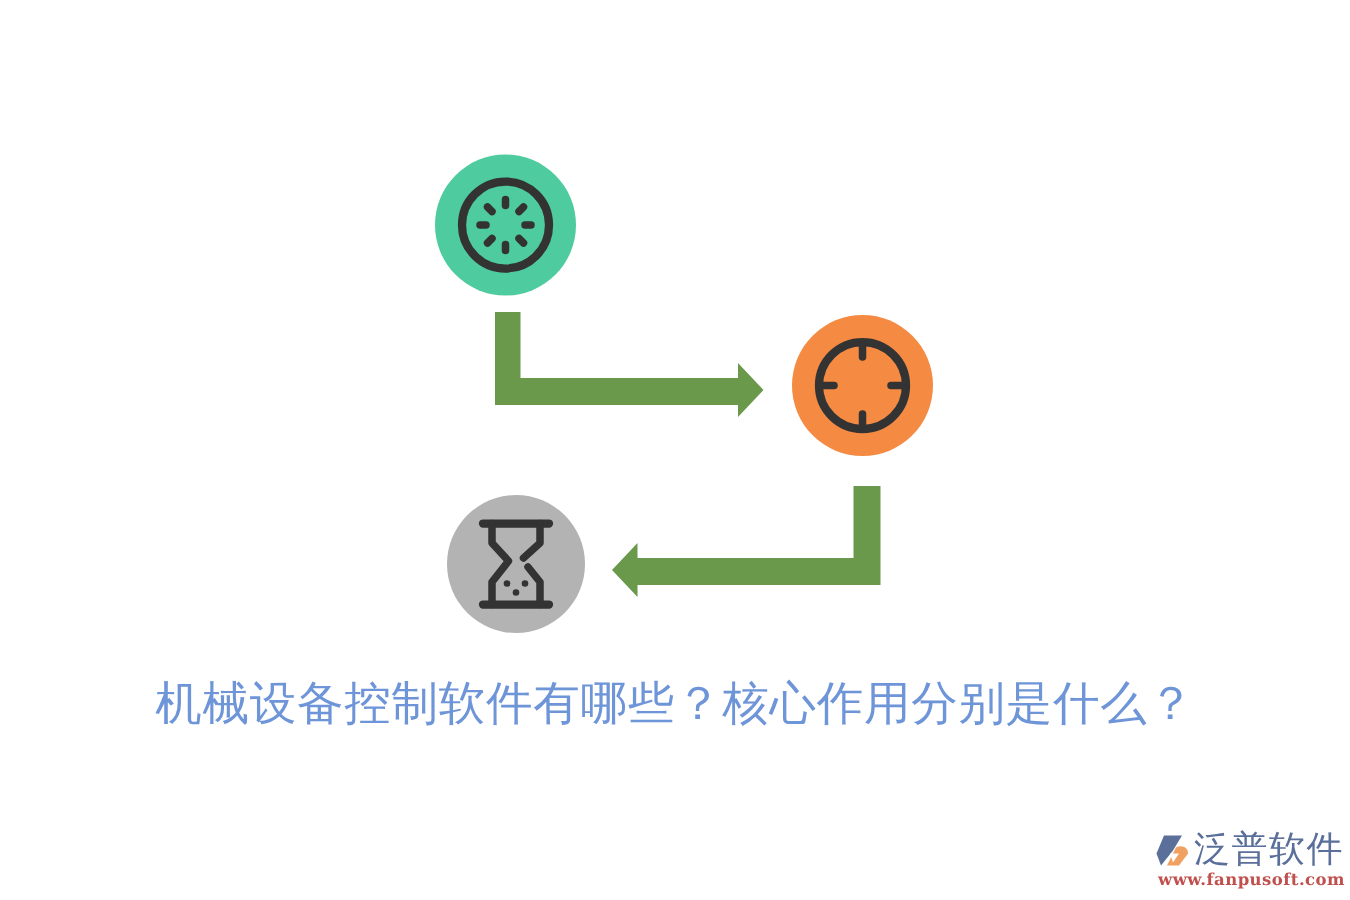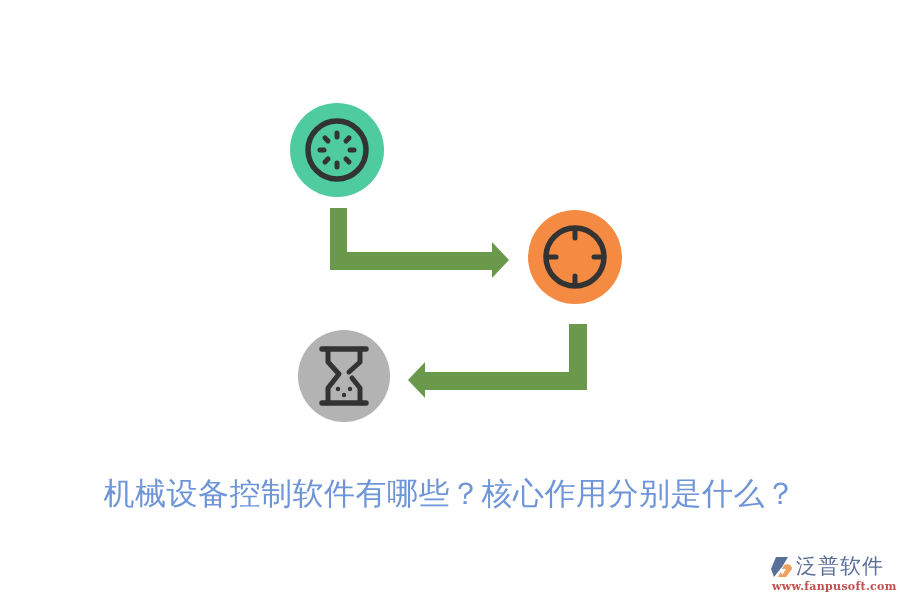--- a/index.html
+++ b/index.html
@@ -1,21 +1,21 @@
 <!DOCTYPE html>
 <html><head>
 <meta charset="utf-8">
 <style>
   html, body { margin:0; padding:0; }
   body { width:900px; height:600px; background:#ffffff; position:relative; overflow:hidden; font-family:"DejaVu Sans", sans-serif; }
   .abs { position:absolute; }
   svg.stage { position:absolute; left:0; top:0; }
-  .title { position:absolute; left:0; width:900px; top:446px; text-align:center; font-family:"DejaVu Serif", serif; font-size:31px; letter-spacing:0.5px; line-height:46px;margin-top:24px; }
+  .title { position:absolute; left:0; width:900px; top:446px; text-align:center; font-family:"DejaVu Serif", serif; font-size:31px; letter-spacing:0.5px; line-height:46px; }
   .logo { position:absolute; left:768px; top:553px; width:130px; height:44px; }
-  .logo-name { position:absolute; left:28px; top:0; font-family:"DejaVu Sans", sans-serif; font-size:21px; line-height:26px; color:#5a6f9a; letter-spacing:1px; }
+  .logo-name { position:absolute; left:28px; top:0; font-family:"DejaVu Sans", sans-serif; font-size:24px; line-height:26px; color:#5a6f9a; letter-spacing:1px; }
   .logo-url { position:absolute; left:4px; top:27px; font-family:"DejaVu Serif", serif; font-size:11px; line-height:13px; color:#c0504d; letter-spacing:0.3px;font-weight:bold; }
 </style>
 </head>
 <body>
 
 <svg class="stage" width="900" height="600" viewBox="0 0 900 600">
 
   <path d="M330 208 L347 208 L347 252 L492 252 L492 242 L509 260 L492 278 L492 270 L330 270 Z" fill="#6b994b"></path>
 
   <path d="M569 324 L587 324 L587 390 L425 390 L425 398 L408 380 L425 362 L425 372 L569 372 Z" fill="#6b994b"></path>

